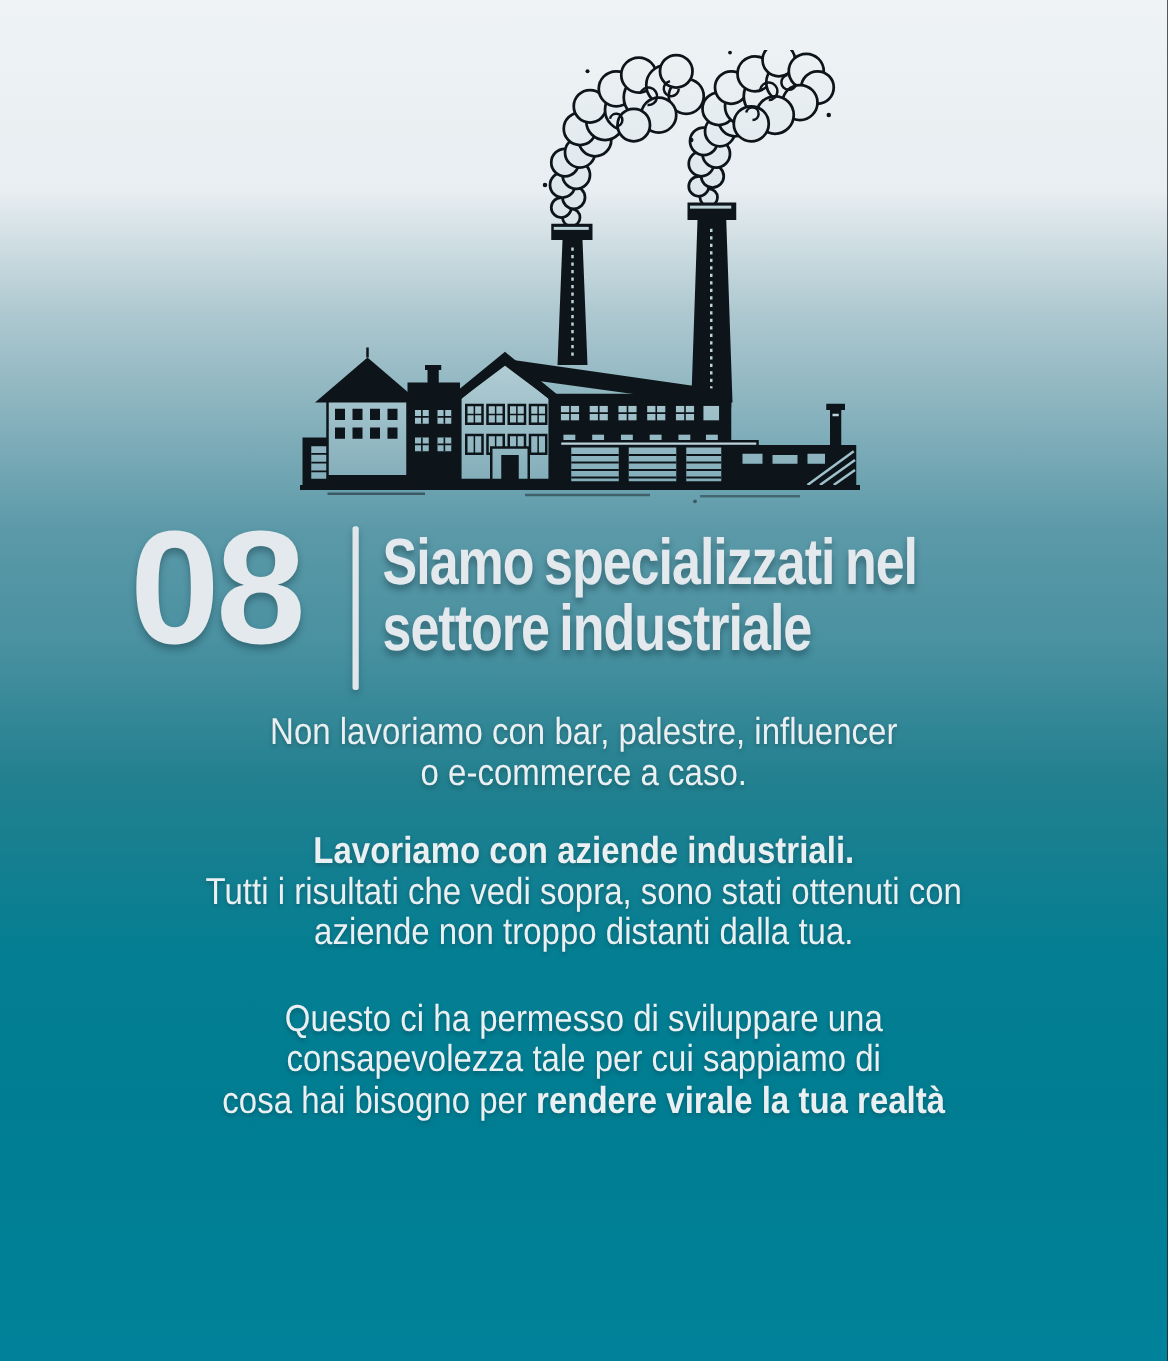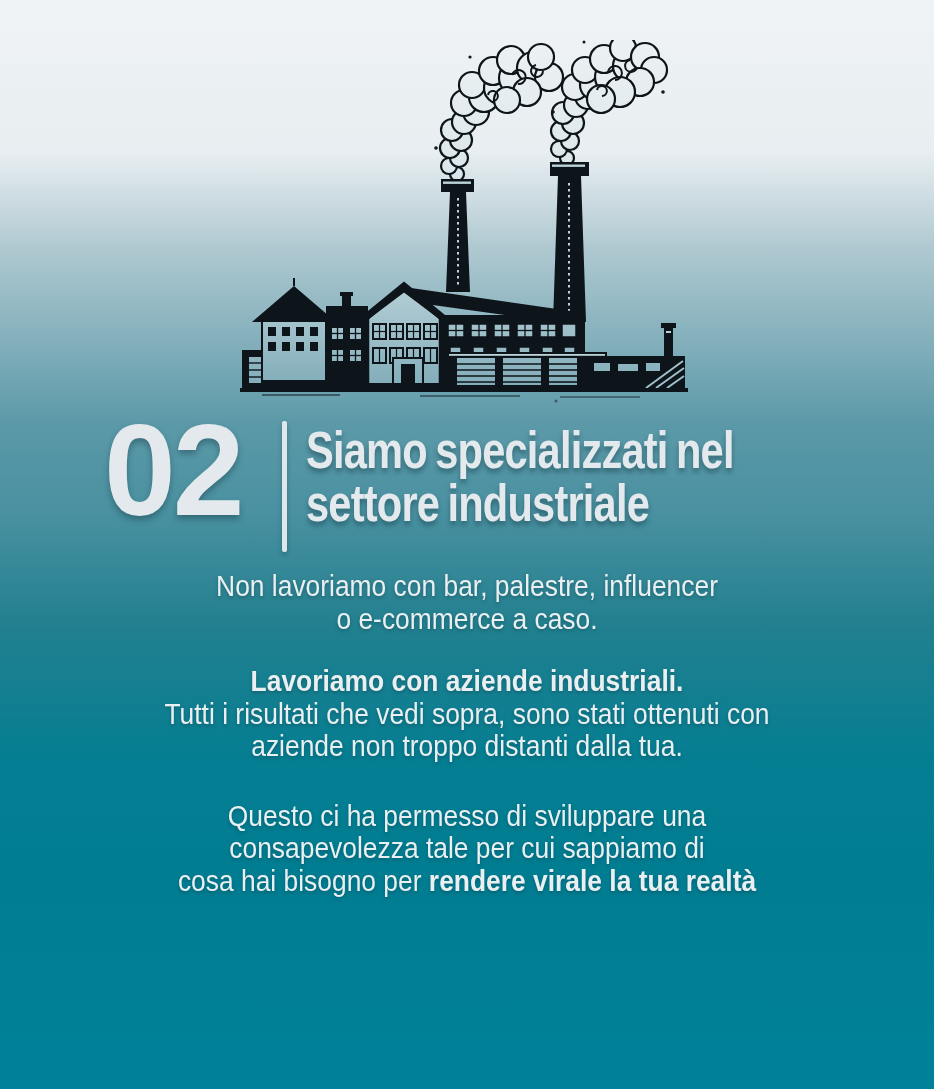--- a/index.html
+++ b/index.html
@@ -309,21 +309,21 @@
 
     <g>
       <rect x="240" y="388" width="448" height="4" fill="#0e151a"></rect>
       <line x1="262" y1="395" x2="340" y2="395" stroke="#0e151a" stroke-width="2" opacity="0.5"></line>
       <line x1="420" y1="396" x2="520" y2="396" stroke="#0e151a" stroke-width="2" opacity="0.45"></line>
       <line x1="560" y1="397" x2="640" y2="397" stroke="#0e151a" stroke-width="2" opacity="0.4"></line>
       <circle cx="556" cy="401" r="1.5" fill="#0e151a" opacity="0.5"></circle>
     </g>
   </svg>
 
-  <div class="section-number">02</div>
+  <div class="section-number">08</div>
   <div class="title-divider"></div>
   <h1 class="section-title" style="margin:0;">
     <span>Siamo specializzati nel</span>
     <span>settore industriale</span>
   </h1>
 
   <div class="copy">
     <p>
       <span class="line">Non lavoriamo con bar, palestre, influencer</span>
       <span class="line">o e-commerce a caso.</span>

